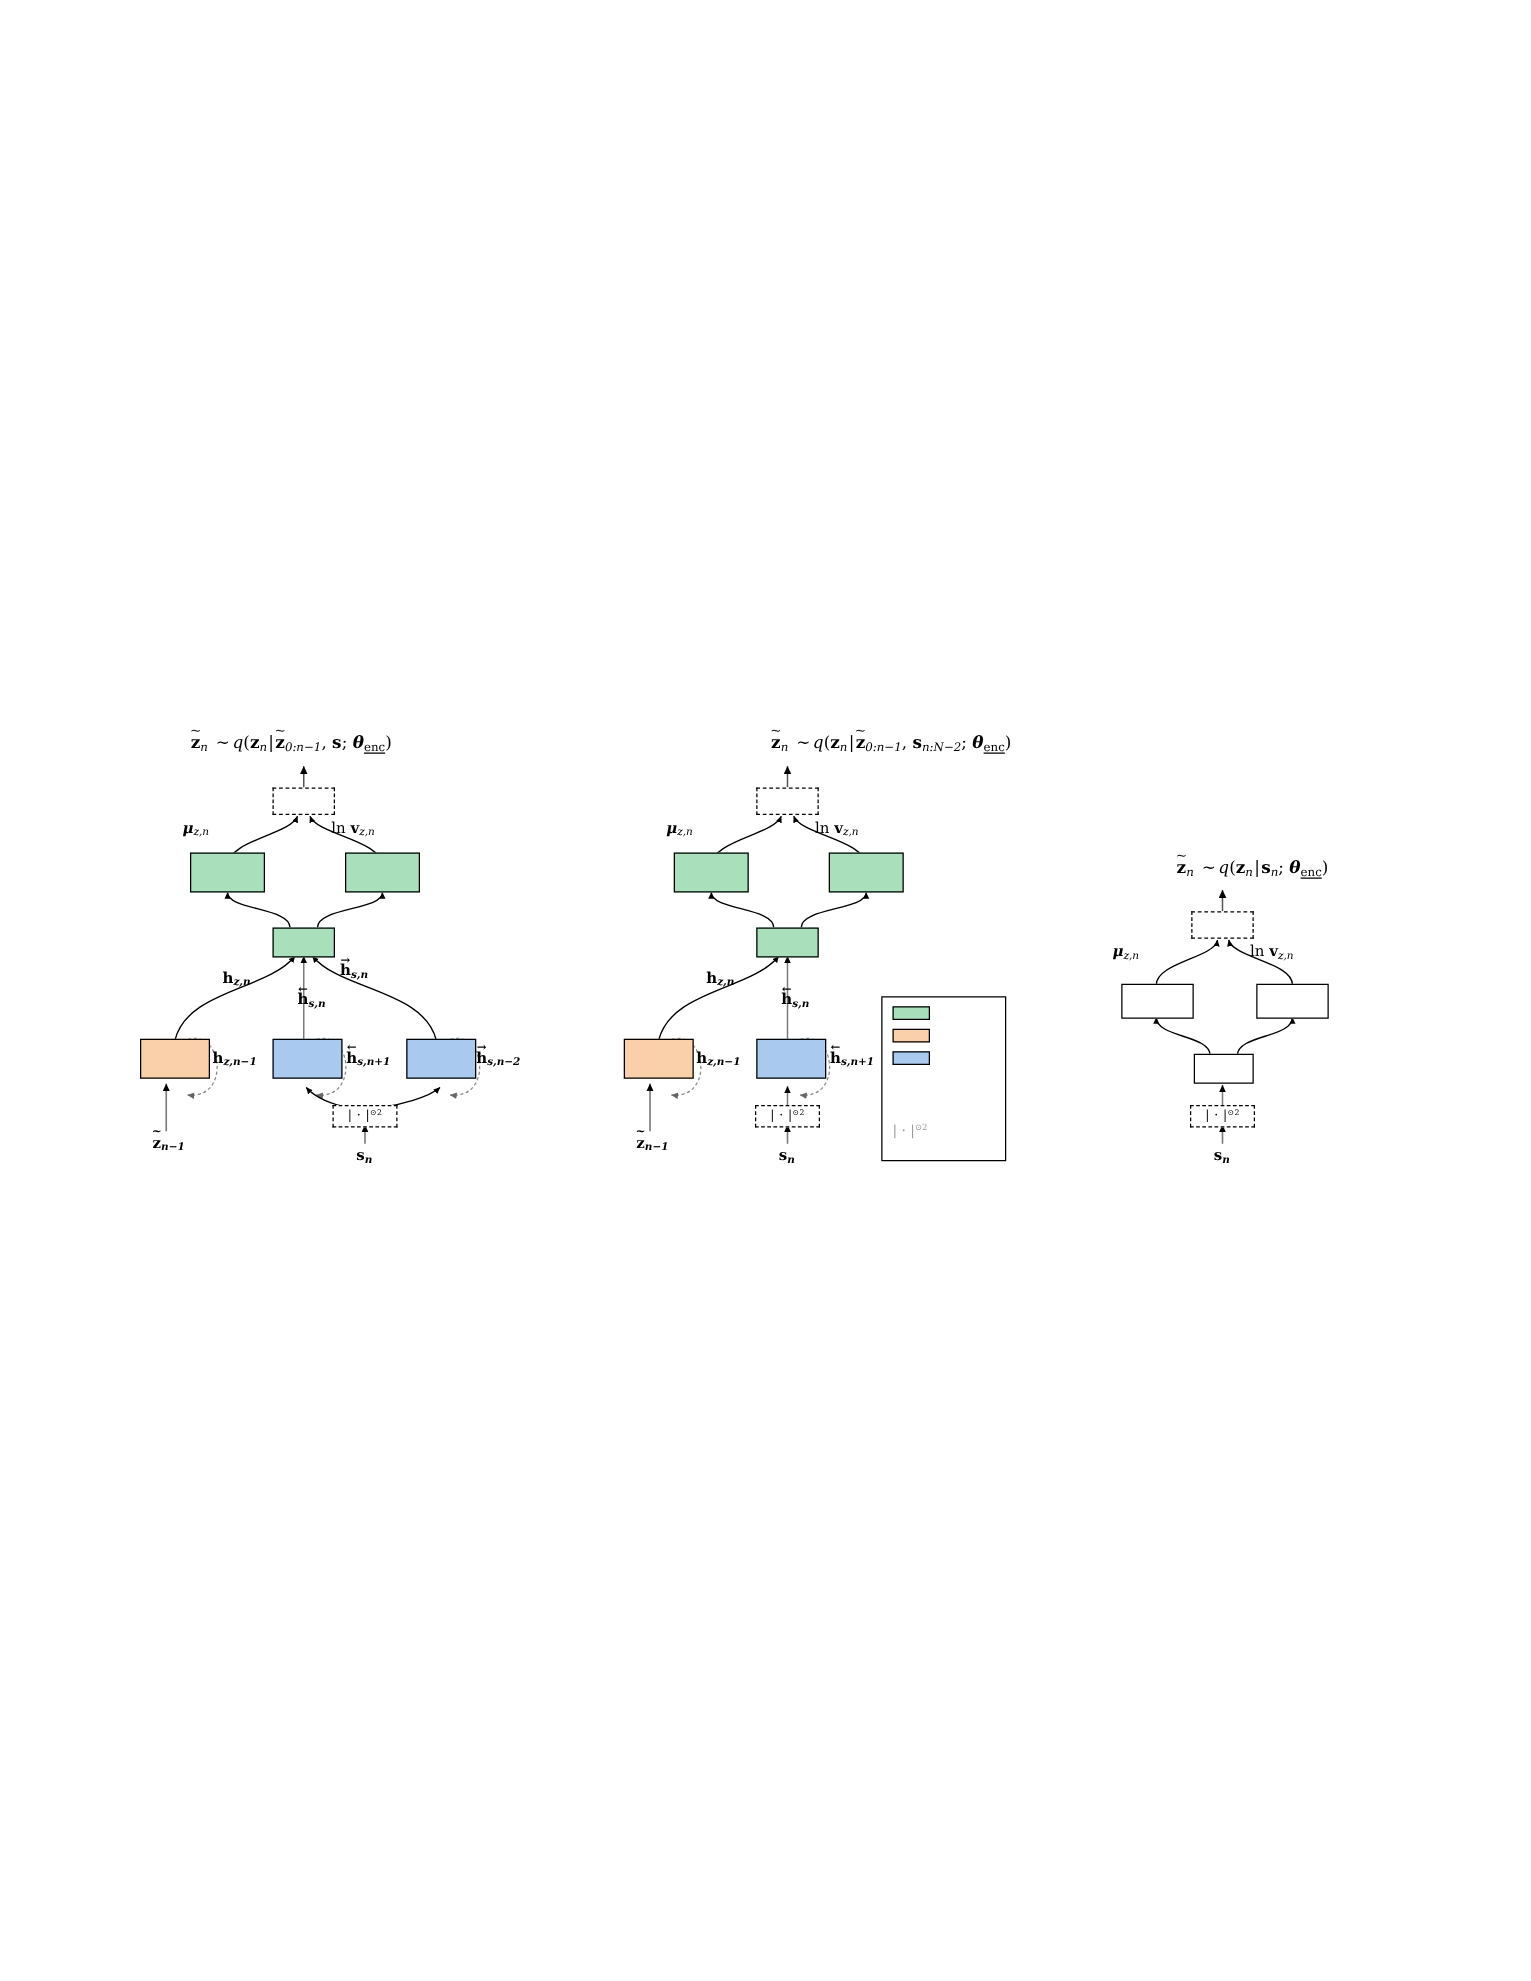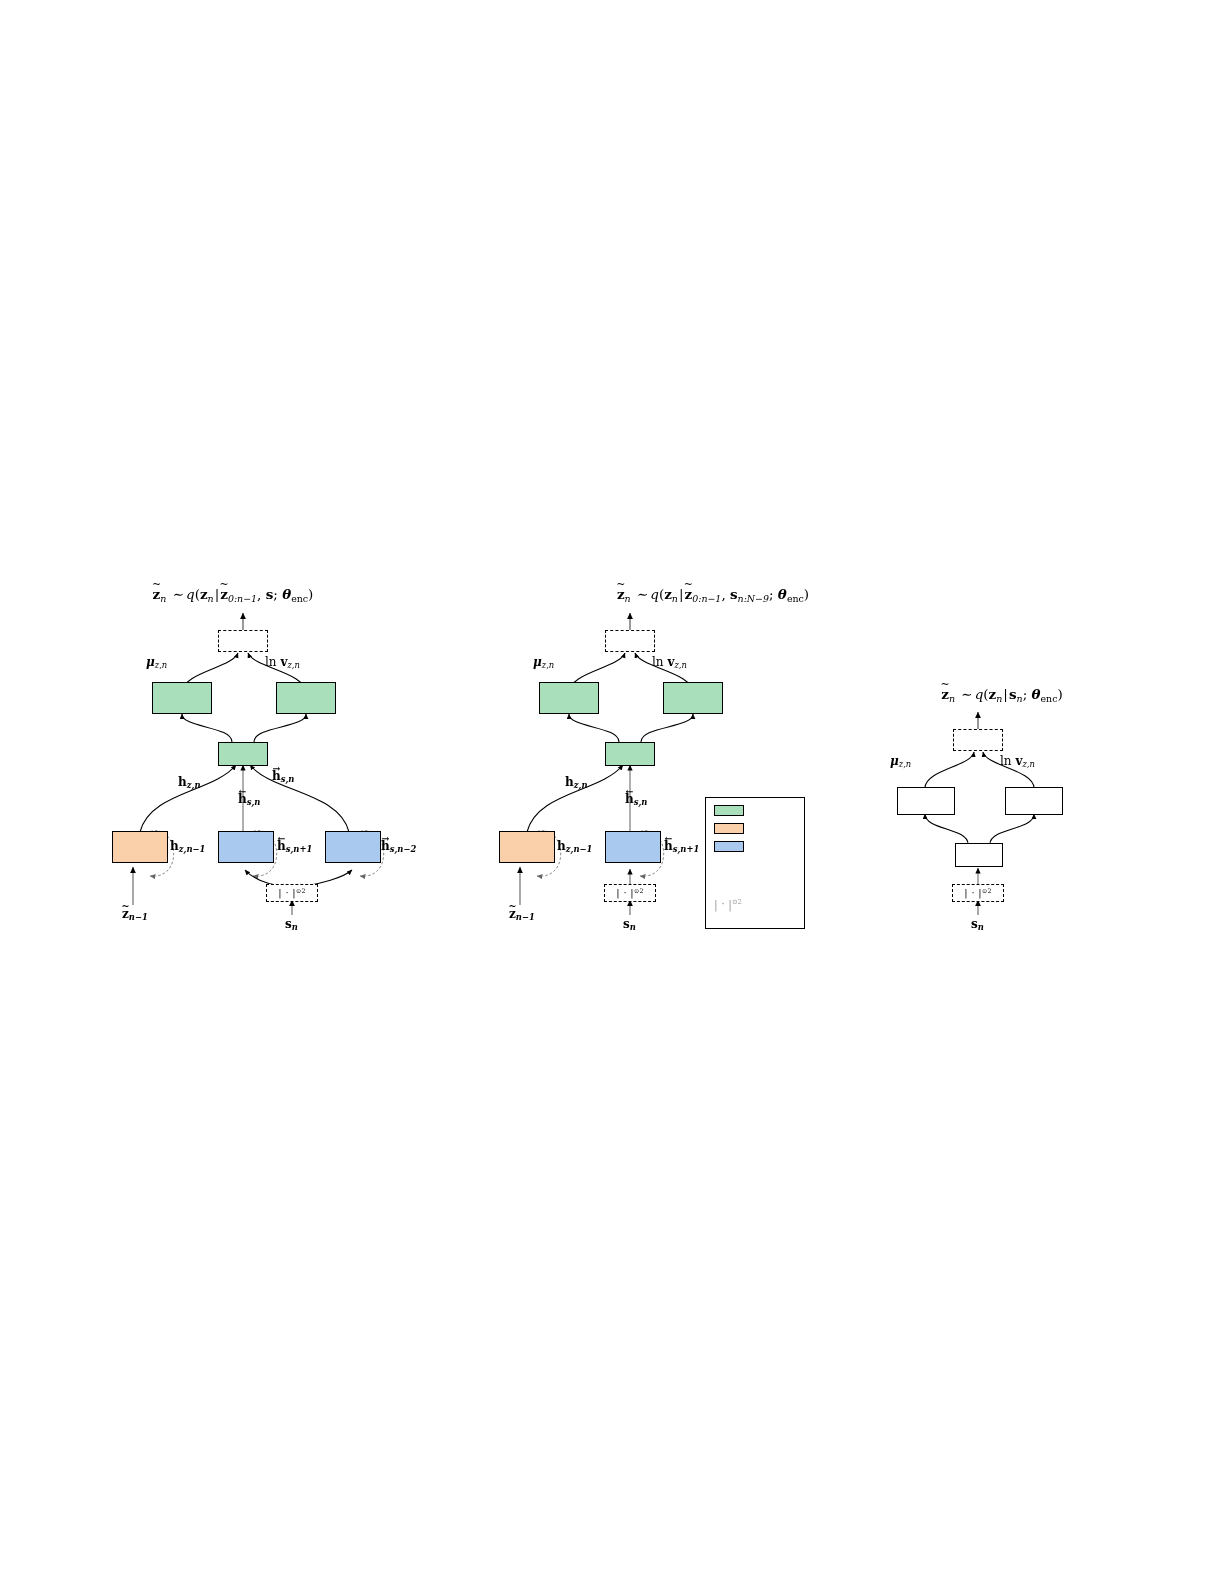--- a/index.html
+++ b/index.html
@@ -7,21 +7,21 @@
        font-family:"DejaVu Serif","Liberation Serif",serif;color:#000;}
   #canvas{position:absolute;left:0;top:0;width:1225px;height:1585px;}
   svg.layer{position:absolute;left:0;top:0;width:1225px;height:1585px;overflow:visible;}
   .node{position:absolute;box-sizing:border-box;border:1.1px solid #000;}
   .node.dashed{border:1.1px dashed #000;background:#fff;}
   .node.plain{background:#fff;}
   .lbl{position:absolute;white-space:nowrap;line-height:1;}
   .mathi{font-style:italic;}
   .bf{font-weight:bold;}
   .sub{font-size:.70em;vertical-align:-0.28em;font-style:italic;}
-  .subu{font-size:.70em;vertical-align:-0.28em;font-style:normal;}
+  .subu{font-size:.70em;vertical-align:-0.28em;font-style:normal;text-decoration:underline;}
   .sup{font-size:.62em;vertical-align:0.55em;}
   .title{font-size:13.5px;}
   .small{font-size:12px;}
   .tiny{font-size:11px;}
   .opbox{position:absolute;box-sizing:border-box;border:1.1px dashed #000;background:#fff;
          display:flex;align-items:center;justify-content:center;font-size:10px;letter-spacing:.3px;}
   .legend{position:absolute;box-sizing:border-box;border:1.1px solid #000;background:#fff;}
   .swatch{position:absolute;box-sizing:border-box;border:1.1px solid #000;}
   .accent-over{position:relative;display:inline-block;}
   .accent-over > .acc{position:absolute;left:50%;transform:translateX(-50%);top:-0.62em;font-size:.78em;line-height:1;}
@@ -161,21 +161,21 @@
       <span class="tilde-over"><span class="tl">~</span>z</span><span class="sub">n−1</span>
     </div>
     <div class="lbl small bf" style="left:285px;top:918px;">
       s<span class="sub">n</span>
     </div>
   </div>
 
   <div>
     <div class="lbl title" style="left:713px;top:588px;transform:translateX(-50%);">
       <span class="tilde-over"><span class="tl">~</span><span class="bf">z</span></span><span class="sub">n</span>
-      <span style="margin:0 2px;">∼</span><span class="mathi">q</span>(<span class="bf">z</span><span class="sub">n</span><span style="margin:0 1px;">|</span><span class="tilde-over"><span class="tl">~</span><span class="bf">z</span></span><span class="sub">0:n−1</span>, <span class="bf">s</span><span class="sub">n:N−9</span>; <span class="bf mathi">θ</span><span class="subu">enc</span>)
+      <span style="margin:0 2px;">∼</span><span class="mathi">q</span>(<span class="bf">z</span><span class="sub">n</span><span style="margin:0 1px;">|</span><span class="tilde-over"><span class="tl">~</span><span class="bf">z</span></span><span class="sub">0:n−1</span>, <span class="bf">s</span><span class="sub">n:N−2</span>; <span class="bf mathi">θ</span><span class="subu">enc</span>)
     </div>
 
     <div class="node dashed" style="left:605px;top:630px;width:50px;height:22px;"></div>
 
     <div class="lbl small" style="left:533px;top:656px;">
       <span class="bf mathi">μ</span><span class="sub">z,n</span>
     </div>
     <div class="lbl small" style="left:652px;top:656px;">
       ln <span class="bf">v</span><span class="sub">z,n</span>
     </div>

